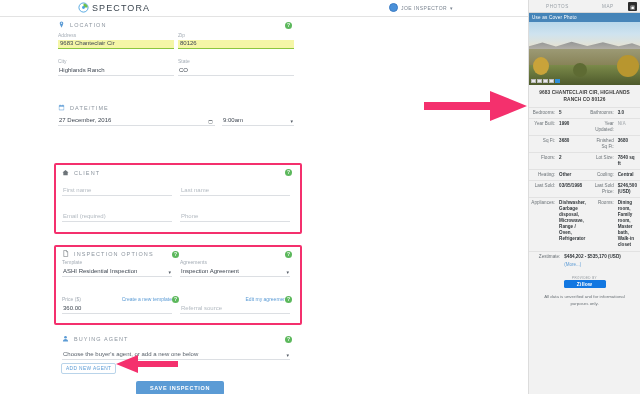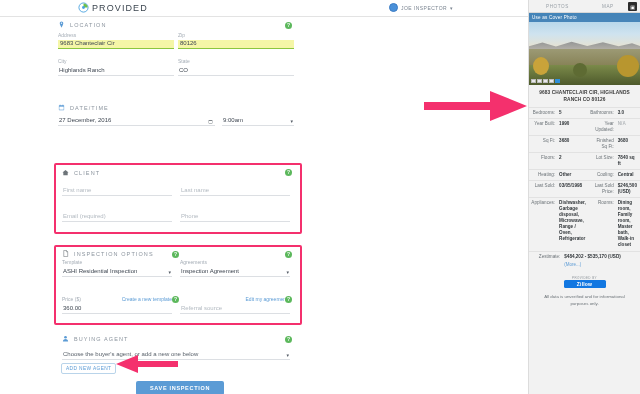--- a/index.html
+++ b/index.html
@@ -180,21 +180,21 @@
 
 <div id="app">
 
   <div class="topbar">
     <div class="brand">
       <svg class="brand-logo" viewBox="0 0 24 24">
         <circle cx="12" cy="12" r="10" fill="none" stroke="#4aa3df" stroke-width="2"></circle>
         <path d="M12 3 A9 9 0 0 1 21 12 L12 12 Z" fill="#6cc04a"></path>
         <circle cx="12" cy="12" r="3.2" fill="#4aa3df"></circle>
       </svg>
-      <span class="brand-name">PROVIDED</span>
+      <span class="brand-name">SPECTORA</span>
     </div>
     <div class="user-menu">
       <span class="avatar"></span>
       <span class="user-name">JOE INSPECTOR</span>
       <span class="caret-small">▾</span>
     </div>
   </div>
 
   <div class="form-panel">
 

